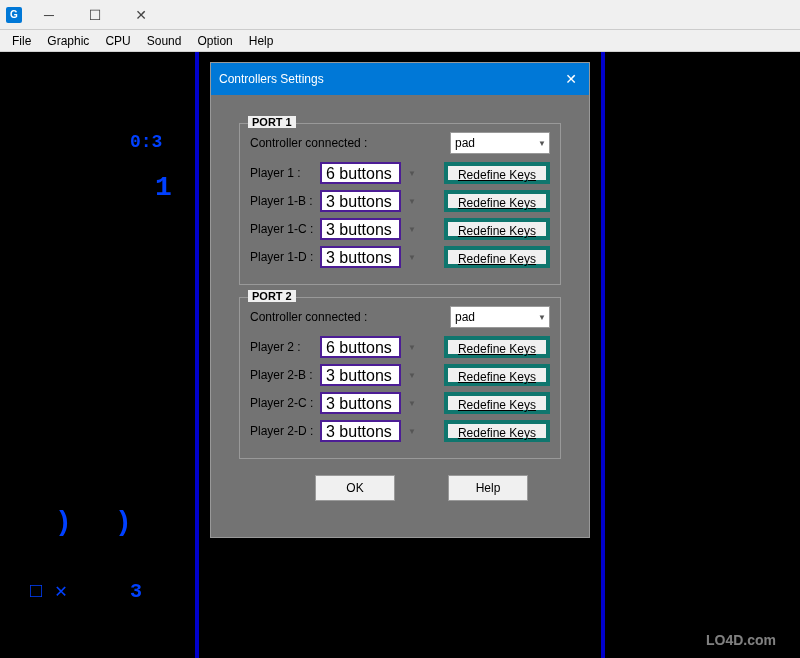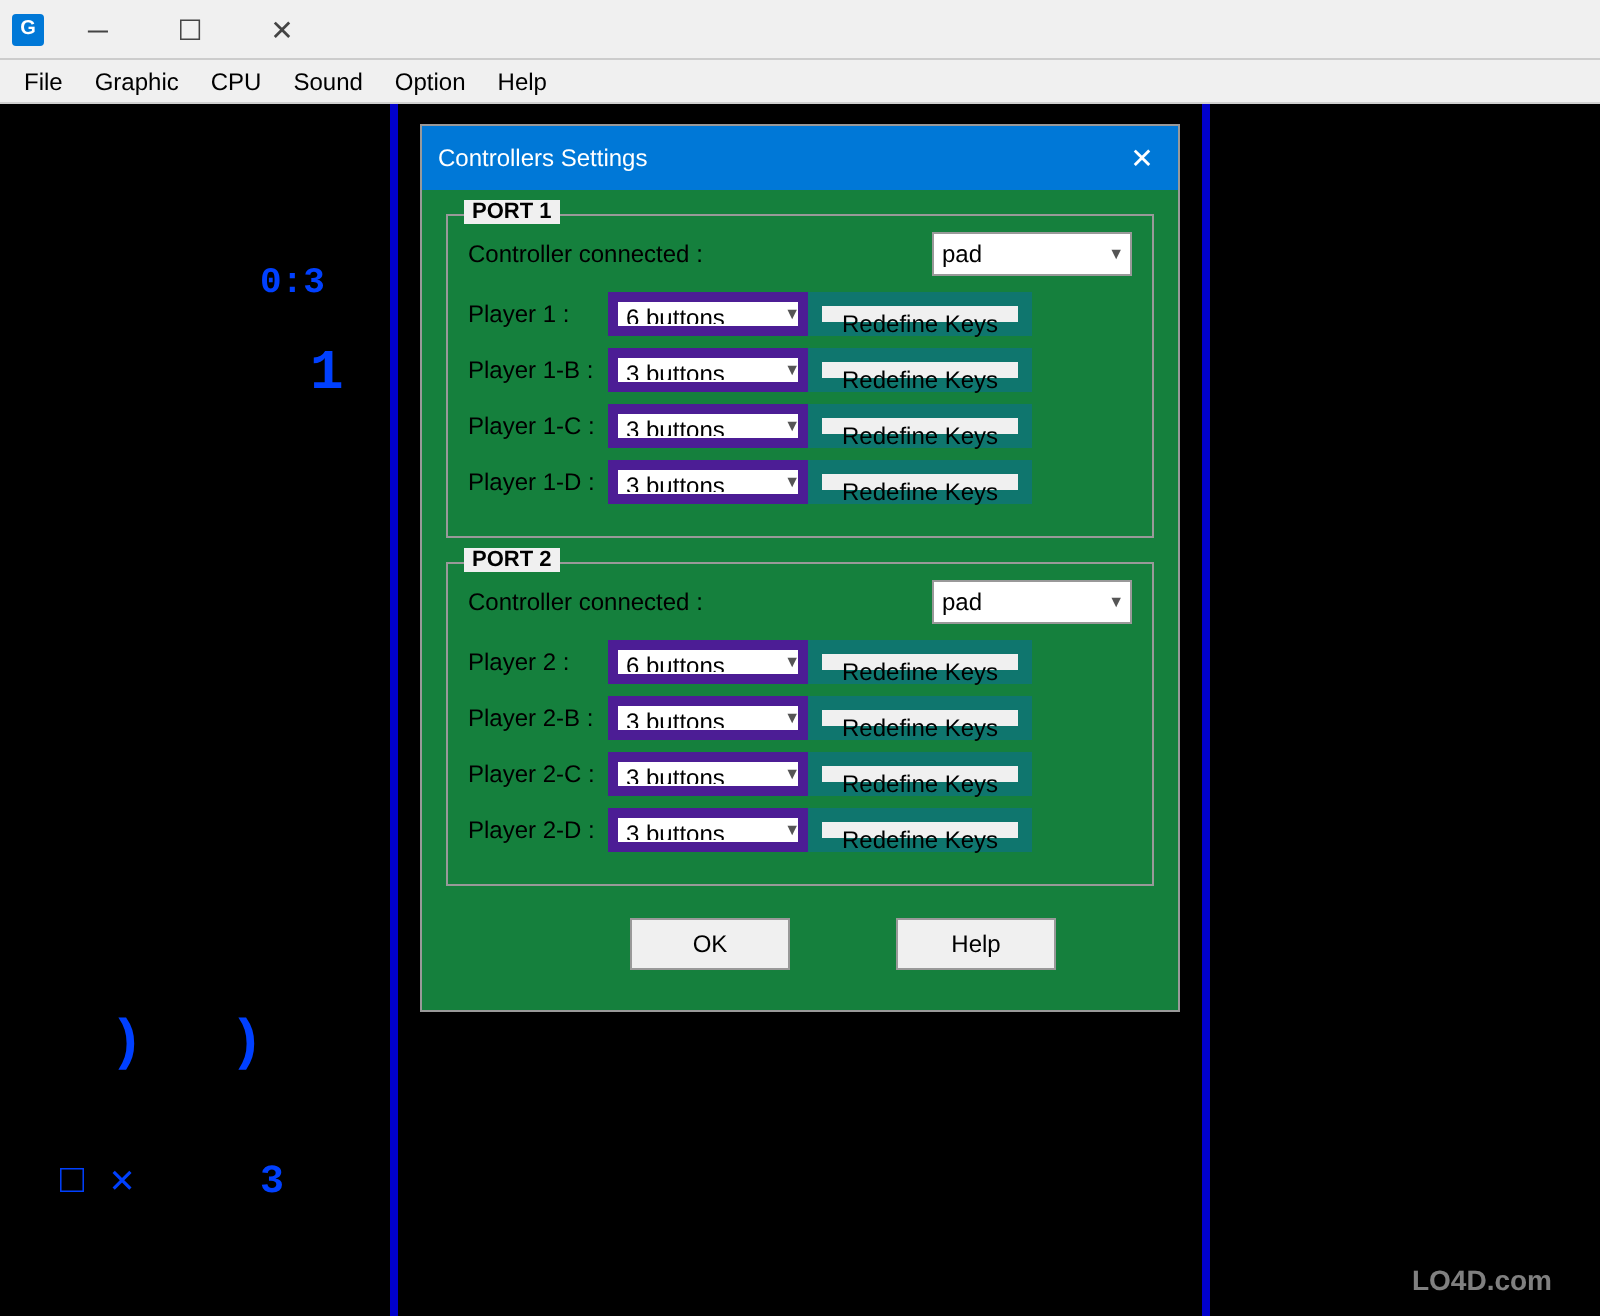--- a/index.html
+++ b/index.html
@@ -112,21 +112,21 @@
       width: 100%; height: 100%;
       display: flex;
       align-items: flex-start;
       justify-content: center;
       padding-top: 10px;
     }
 
     
     .dialog {
       width: 380px;
-      background: #15803d;
+      background: #737373;
       border: 1px solid #999;
       box-shadow: 3px 3px 8px rgba(0,0,0,0.5);
       font-family: 'Segoe UI', Tahoma, sans-serif;
       font-size: 12px;
     }
     .dialog-title-bar {
       background: #0078d7;
       color: white;
       padding: 6px 8px;
       display: flex;
@@ -142,21 +142,21 @@
       height: 20px;
       background: transparent;
       border: none;
       color: white;
       cursor: pointer;
       font-size: 14px;
       display: flex; align-items: center; justify-content: center;
     }
 
     .dialog-content {
-      padding: 12px;
+      padding: 28px;
     }
 
     
     .group-box {
       border: 1px solid #999;
       margin-bottom: 12px;
       padding: 8px 10px 10px;
       position: relative;
     }
     .group-box-label {
@@ -215,49 +215,50 @@
     }
     .player-label {
       width: 70px;
       color: #000;
     }
     .player-select-wrapper {
       position: relative;
       width: 100px;
     }
     .player-select {
-      width: 100px;
+      width: 81px;
       height: 22px;
-      border: 5px solid #4c1d95;
+      border: 2px solid #4c1d95;
       background: white;
-      font-size: 12px;
+      font-size: 16px;
       padding: 1px 4px;
       appearance: none;
       -webkit-appearance: none;
       cursor: pointer;
     }
     .player-select-wrapper::after {
       content: '▼';
       position: absolute;
       right: 4px;
       top: 50%;
       transform: translateY(-50%);
       font-size: 8px;
       pointer-events: none;
       color: #555;
     }
     .redefine-btn {
-      margin-left: 0;
+      margin-left: 24px;
       padding: 2px 10px;
       height: 22px;
       background: #f0f0f0;
-      border: 7px solid #0f766e;
+      border: 4px solid #0f766e;
       font-size: 12px;
       cursor: pointer;
       white-space: nowrap;
+      text-decoration: underline;
     }
 
     
     .dialog-footer {
       display: flex;
       justify-content: center;
       gap: 10px;
       padding: 4px 0 8px;
     }
     .footer-btn {

